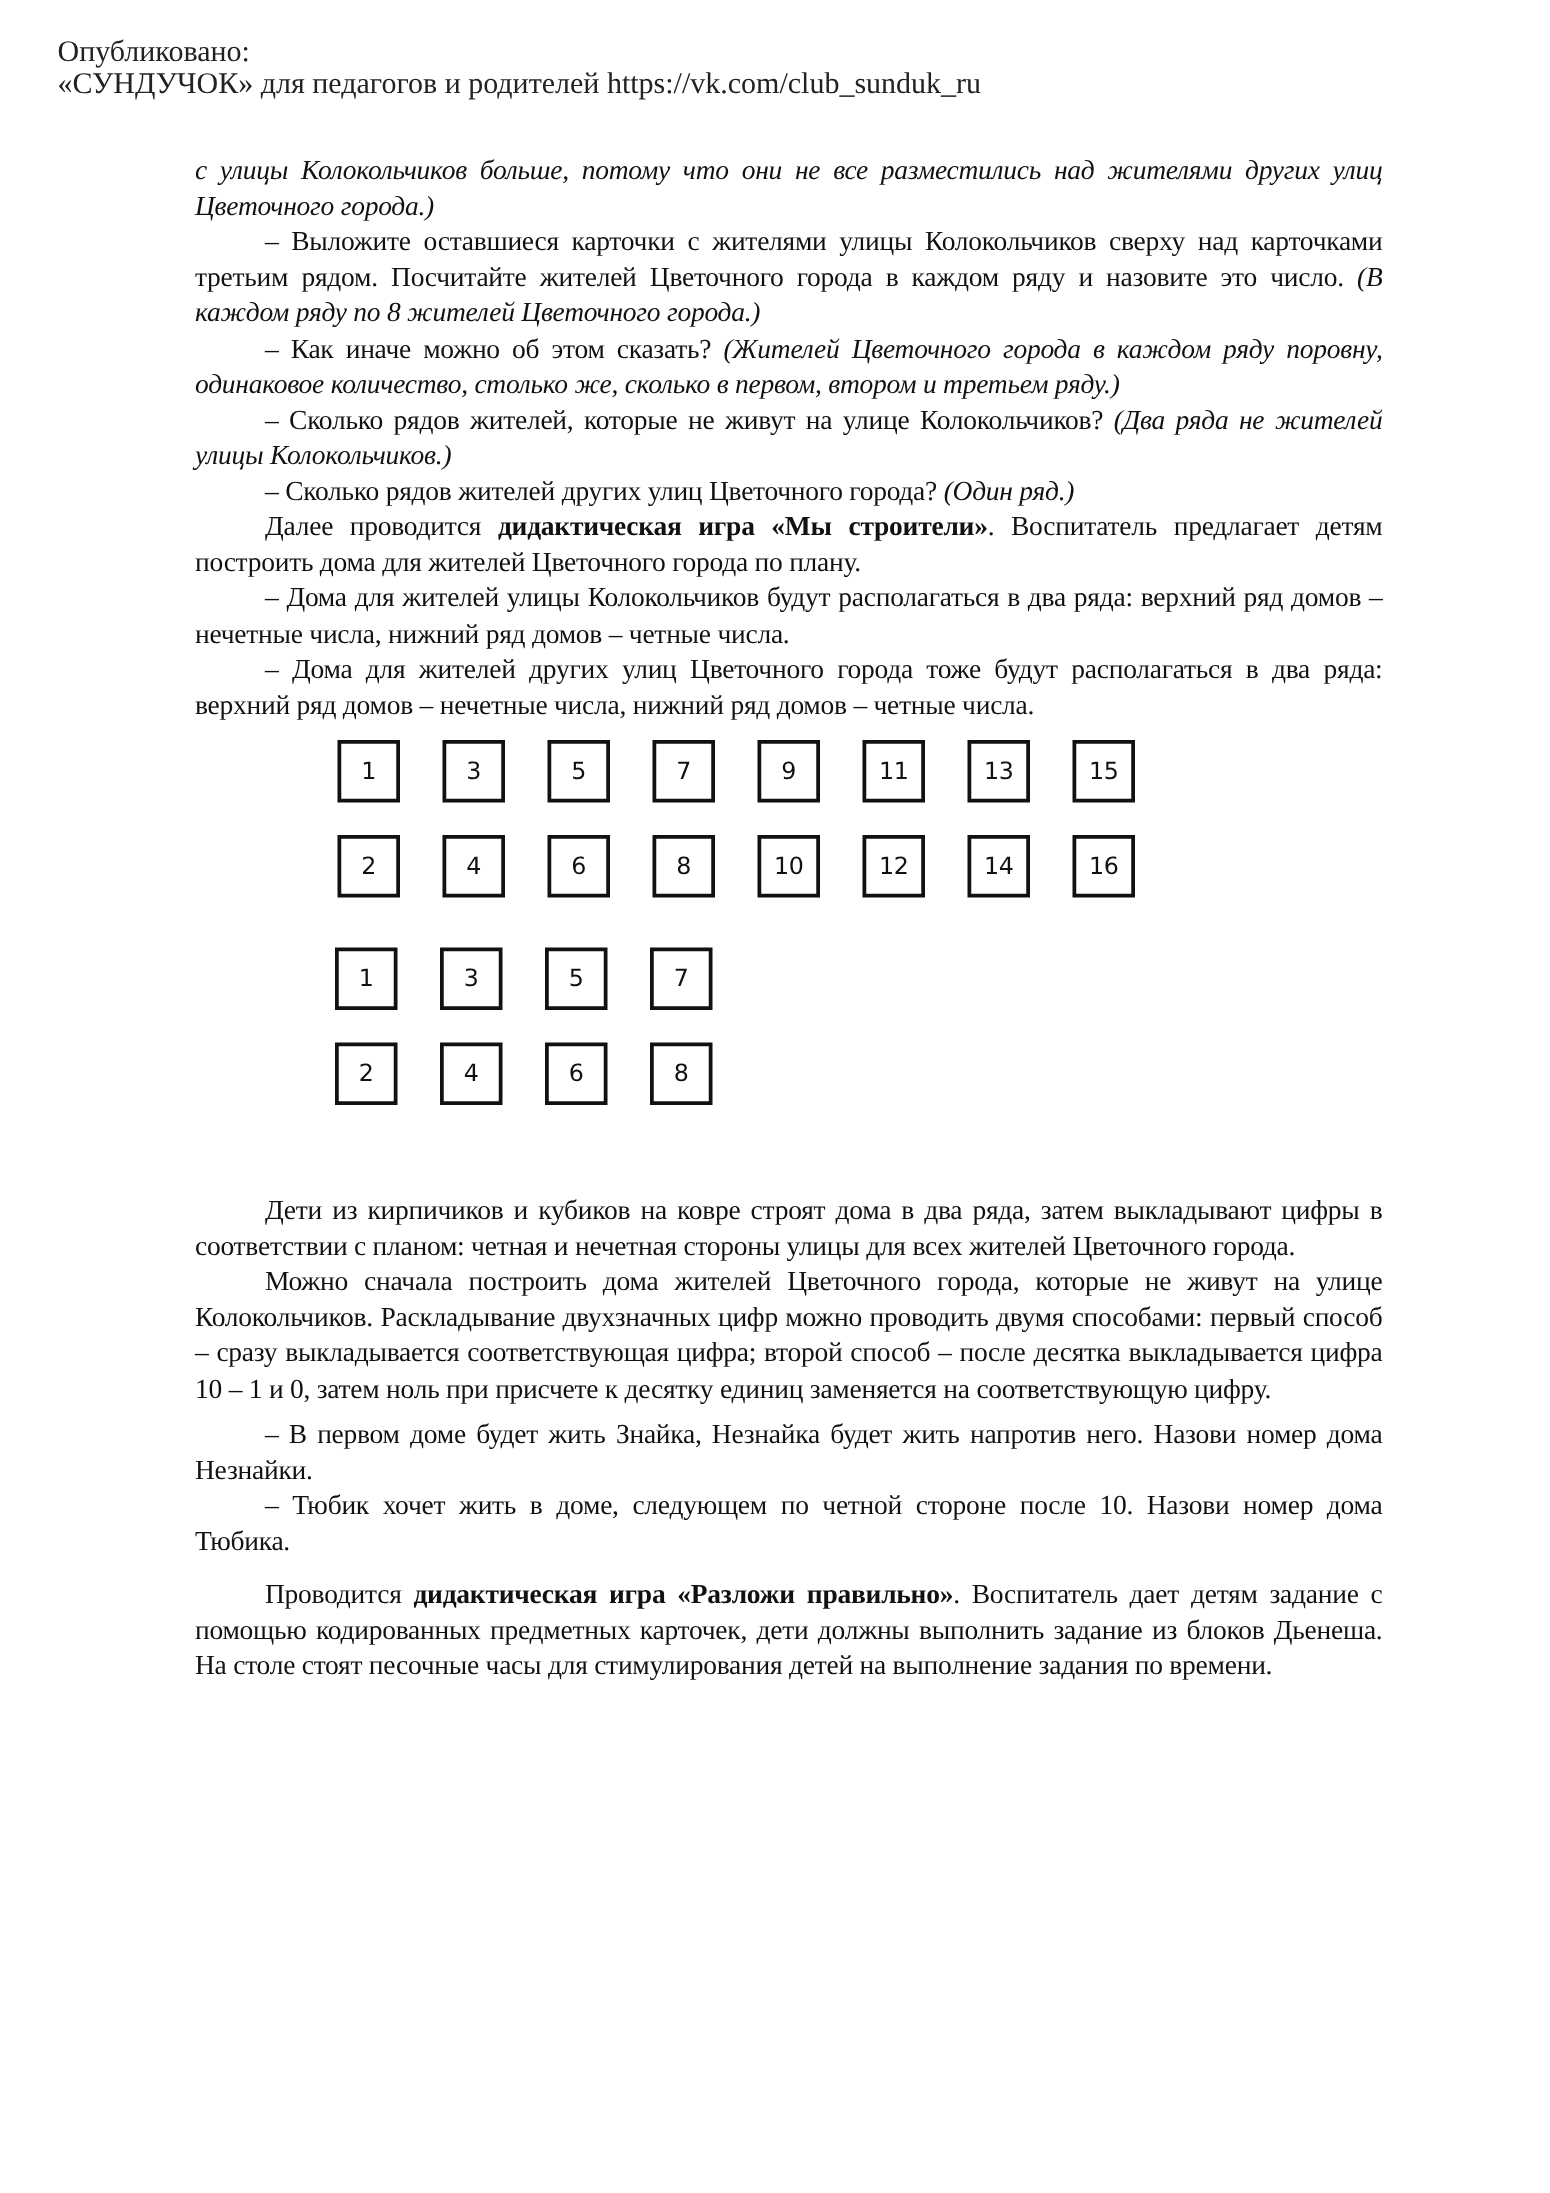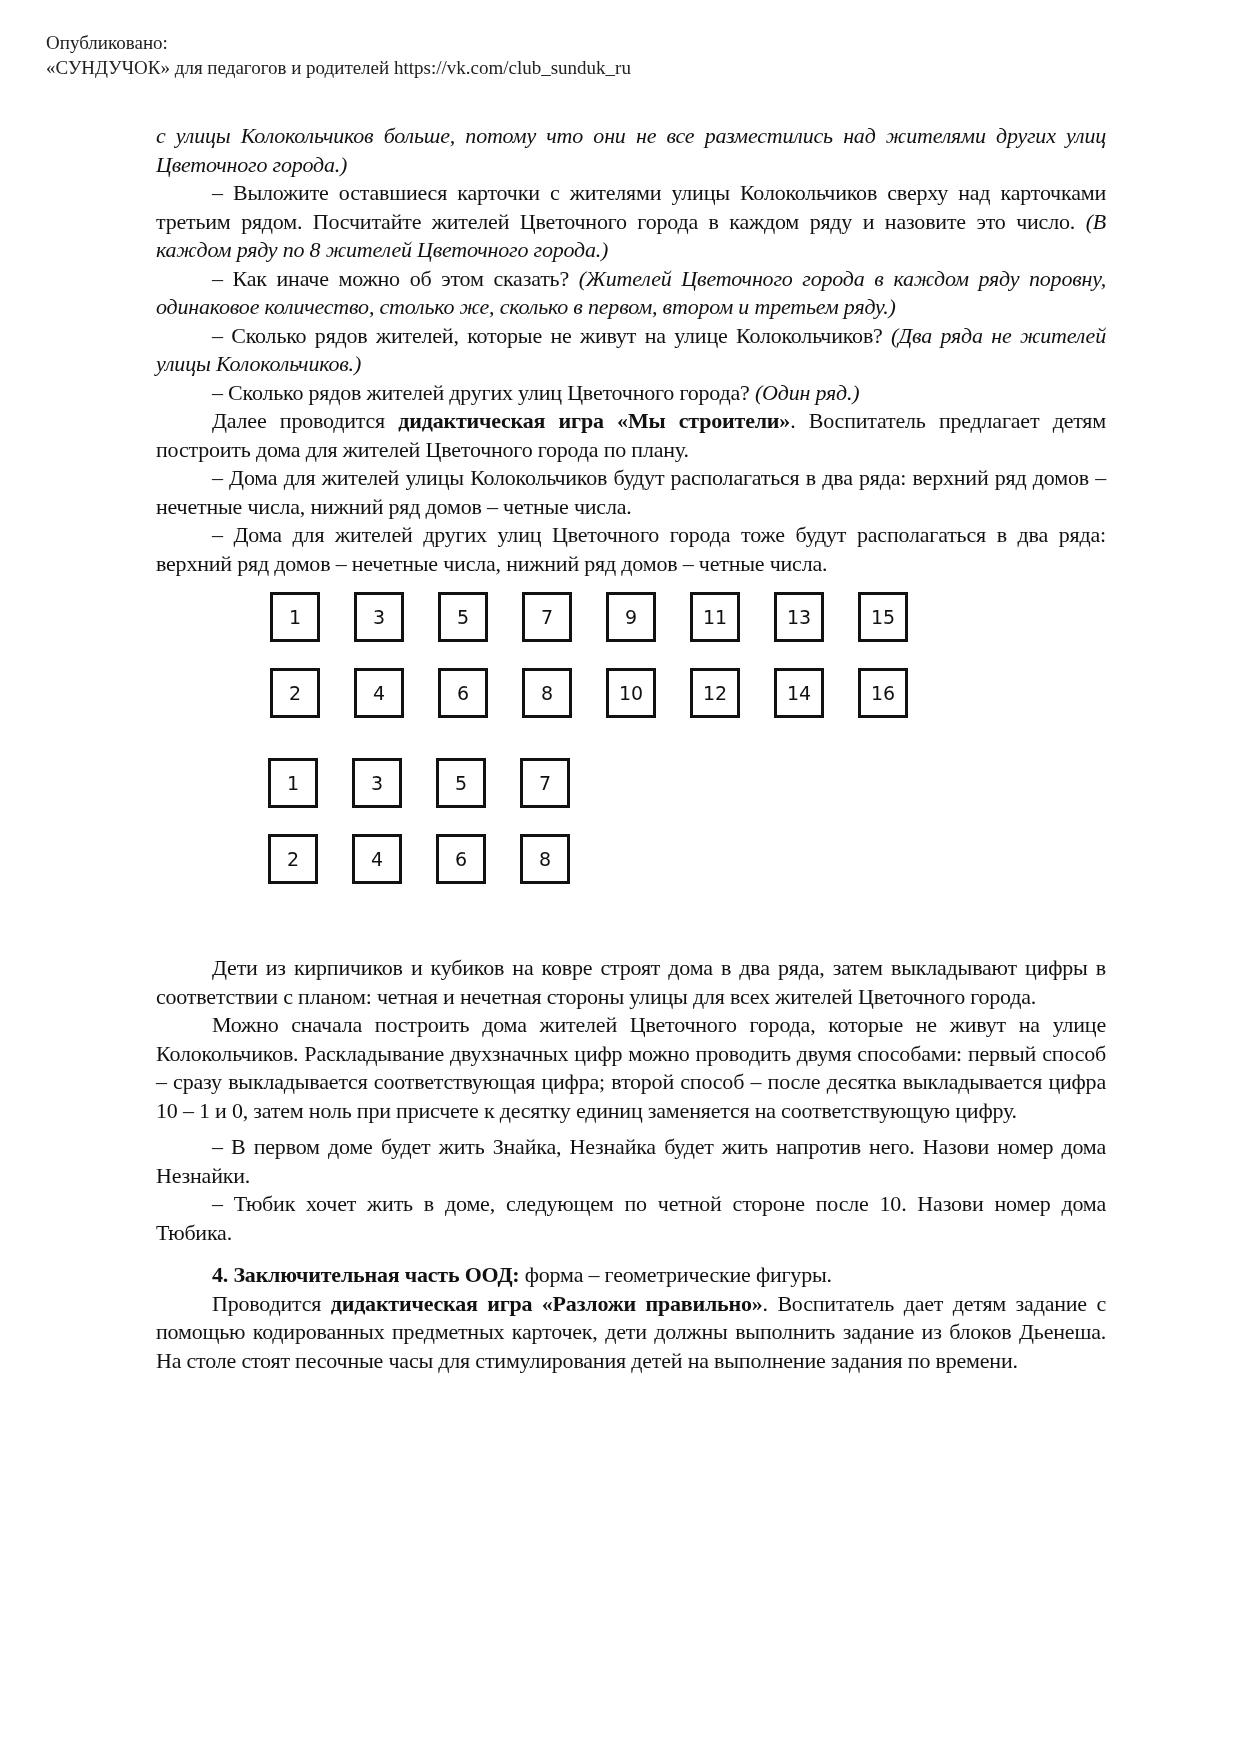--- a/index.html
+++ b/index.html
@@ -2,21 +2,21 @@
 <html><head>
 <meta charset="utf-8">
 <style>
   html, body { margin: 0; padding: 0; background: #ffffff; }
   body {
     width: 1240px; height: 1754px; position: relative; overflow: hidden;
     font-family: "Liberation Serif", serif; color: #111;
   }
   .header {
     position: absolute; left: 46px; top: 30px;
-    font-size: 19px; line-height: 25px; color: #222;
+    font-size: 24px; line-height: 25px; color: #222;
   }
   .content {
     position: absolute; left: 156px; top: 122px; width: 950px;
     font-size: 22px; line-height: 28.5px; text-align: justify;
     letter-spacing: -0.2px;
   }
   .p { margin: 0; text-indent: 56px; }
   .p.noindent { text-indent: 0; }
   .it { font-style: italic; }
   .b { font-weight: bold; }
@@ -101,18 +101,14 @@
       <p class="p"><span>Можно сначала построить дома жителей Цветочного города, которые не живут на улице Колокольчиков. Раскладывание двухзначных цифр можно проводить двумя способами: первый способ – сразу выкладывается соответствующая цифра; второй способ – после десятка выкладывается цифра 10 – 1 и 0, затем ноль при присчете к десятку единиц заменяется на соответствующую цифру.</span></p>
     </div>
 
   <div class="gap-sm"></div>
   <div id="questions">
       <p class="p">– В первом доме будет жить Знайка, Незнайка будет жить напротив него. Назови номер дома Незнайки.</p>
       <p class="p">– Тюбик хочет жить в доме, следующем по четной стороне после 10. Назови номер дома Тюбика.</p>
     </div>
 
   <div class="gap"></div>
-  <p class="p">
-    <span class="b">4.</span>
-    <span class="b">Заключительная часть ООД:</span><span> форма – геометрические фигуры.</span>
-  </p>
   <p class="p"><span>Проводится </span><span class="b">дидактическая игра «Разложи правильно»</span><span>.  Воспитатель дает детям задание с помощью кодированных предметных карточек, дети должны выполнить задание из блоков Дьенеша. На столе стоят песочные часы для стимулирования детей на выполнение задания по времени.</span></p>
 </div>
 
 </body></html>

